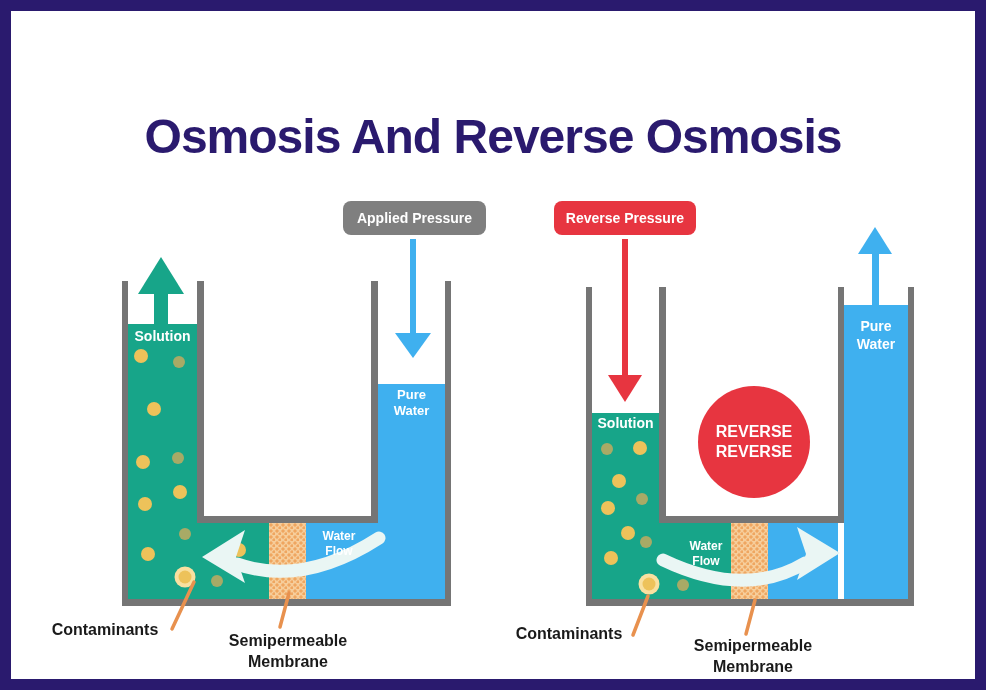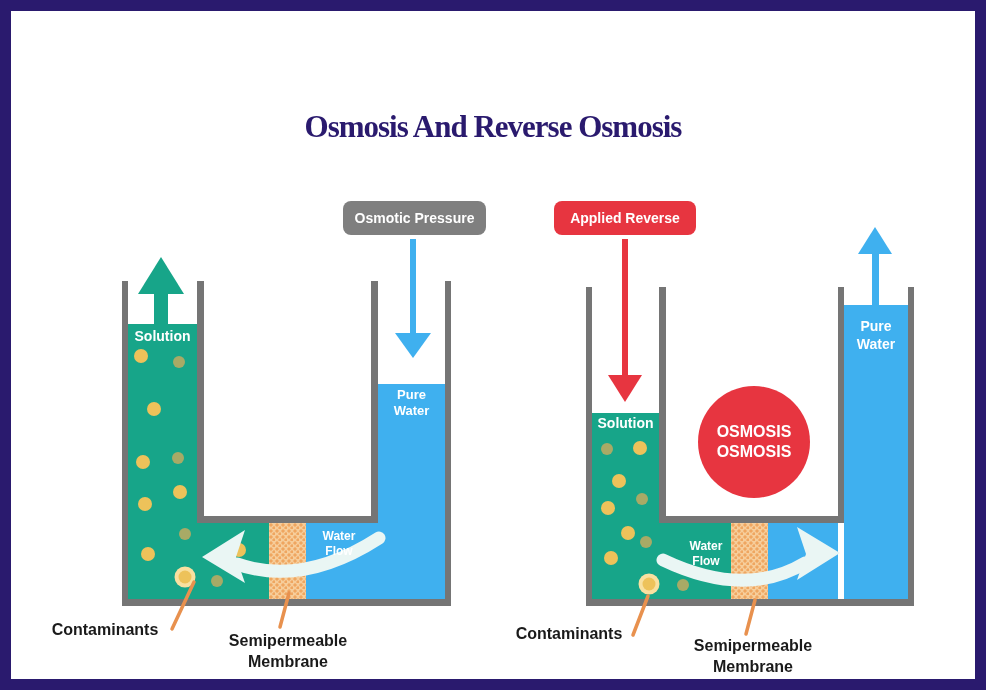--- a/index.html
+++ b/index.html
@@ -5,23 +5,22 @@
   html,body{margin:0;padding:0;background:#fff;}
   #canvas{
     position:relative;width:986px;height:690px;overflow:hidden;
     font-family:"Liberation Sans",sans-serif;background:#fff;
     box-sizing:border-box;border:11px solid var(--navy,#2a1a6e);
   }
   .abs{position:absolute;}
   
   .title{
     left:0;top:98px;width:100%;text-align:center;
-    font-size:31px;font-weight:800;letter-spacing:-1px;
+    font-size:48px;font-weight:800;letter-spacing:-1px;
     color:var(--navy,#2a1a6e);
-    font-family:Liberation Serif, serif;
   }
   
   .pbox{
     height:34px;border-radius:8px;color:#fff;font-size:14px;font-weight:700;
     display:flex;align-items:center;justify-content:center;z-index:6;
   }
   .pbox.gray{left:332px;top:190px;width:143px;background:var(--gray_box,#7f7f7f);}
   .pbox.red{left:543px;top:190px;width:142px;background:var(--red,#e73540);}
   
   .shaft{z-index:4;}
@@ -77,21 +76,21 @@
   .dot.olive{width:12px;height:12px;background:var(--dot_olive,#a8aa66);}
   .dot.ringed{width:13px;height:13px;background:var(--dot_yellow,#edc25a);box-shadow:0 0 0 4px var(--dot_ring,#f8e0a0);}
 </style>
 </head>
 <body>
 
 <div id="canvas">
 
   <div class="abs title">Osmosis And Reverse Osmosis</div>
 
-  <div class="abs pbox gray">Osmotic Pressure</div>
+  <div class="abs pbox gray">Applied Pressure</div>
   <div class="abs shaft blue-shaft-l"></div>
   <div class="abs head blue-head-l"></div>
 
   <div class="abs head teal-head"></div>
   <div class="abs shaft teal-shaft"></div>
 
   <div class="abs fill teal" style="left:117px;top:313px;width:69px;height:275px;"></div>
   <div class="abs fill teal" style="left:186px;top:512px;width:72px;height:76px;"></div>
   <div class="abs membrane" style="left:258px;top:512px;width:37px;height:76px;"></div>
   <div class="abs fill blue" style="left:295px;top:512px;width:72px;height:76px;"></div>
@@ -105,41 +104,41 @@
   <div class="abs wall" style="left:111px;top:588px;width:329px;height:7px;"></div>
 
 
   <div class="abs wlabel sol-l">Solution</div>
   <div class="abs wlabel pw-l">Pure Water</div>
   <div class="abs wlabel wf wf-l">Water Flow</div>
 
   <div class="abs blabel cont-l">Contaminants</div>
   <div class="abs blabel memb-l">Semipermeable Membrane</div>
 
-  <div class="abs pbox red">Applied Reverse</div>
+  <div class="abs pbox red">Reverse Pressure</div>
   <div class="abs shaft red-shaft"></div>
   <div class="abs head red-head"></div>
 
   <div class="abs head blue-head-r"></div>
   <div class="abs shaft blue-shaft-r"></div>
 
   <div class="abs fill teal" style="left:581px;top:402px;width:67px;height:186px;"></div>
   <div class="abs fill teal" style="left:648px;top:512px;width:72px;height:76px;"></div>
   <div class="abs membrane" style="left:720px;top:512px;width:37px;height:76px;"></div>
   <div class="abs fill blue" style="left:757px;top:512px;width:70px;height:76px;"></div>
   <div class="abs fill blue" style="left:833px;top:294px;width:64px;height:294px;"></div>
 
   <div class="abs wall" style="left:575px;top:276px;width:6px;height:319px;"></div>
   <div class="abs wall" style="left:648px;top:276px;width:7px;height:236px;"></div>
   <div class="abs wall" style="left:827px;top:276px;width:6px;height:236px;"></div>
   <div class="abs wall" style="left:897px;top:276px;width:6px;height:319px;"></div>
   <div class="abs wall" style="left:648px;top:505px;width:185px;height:7px;"></div>
   <div class="abs wall" style="left:575px;top:588px;width:328px;height:7px;"></div>
 
-  <div class="abs big-circle circle-reverse">OSMOSIS OSMOSIS</div>
+  <div class="abs big-circle circle-reverse">REVERSE REVERSE</div>
 
   <div class="abs wlabel sol-r">Solution</div>
   <div class="abs wlabel pw-r">Pure Water</div>
   <div class="abs wlabel wf wf-r">Water Flow</div>
 
   <div class="abs blabel cont-r">Contaminants</div>
   <div class="abs blabel memb-r">Semipermeable Membrane</div>
 
   <div class="abs dots-layer">
       <div class="dot yellow" style="left: 130px; top: 345px;"></div>

